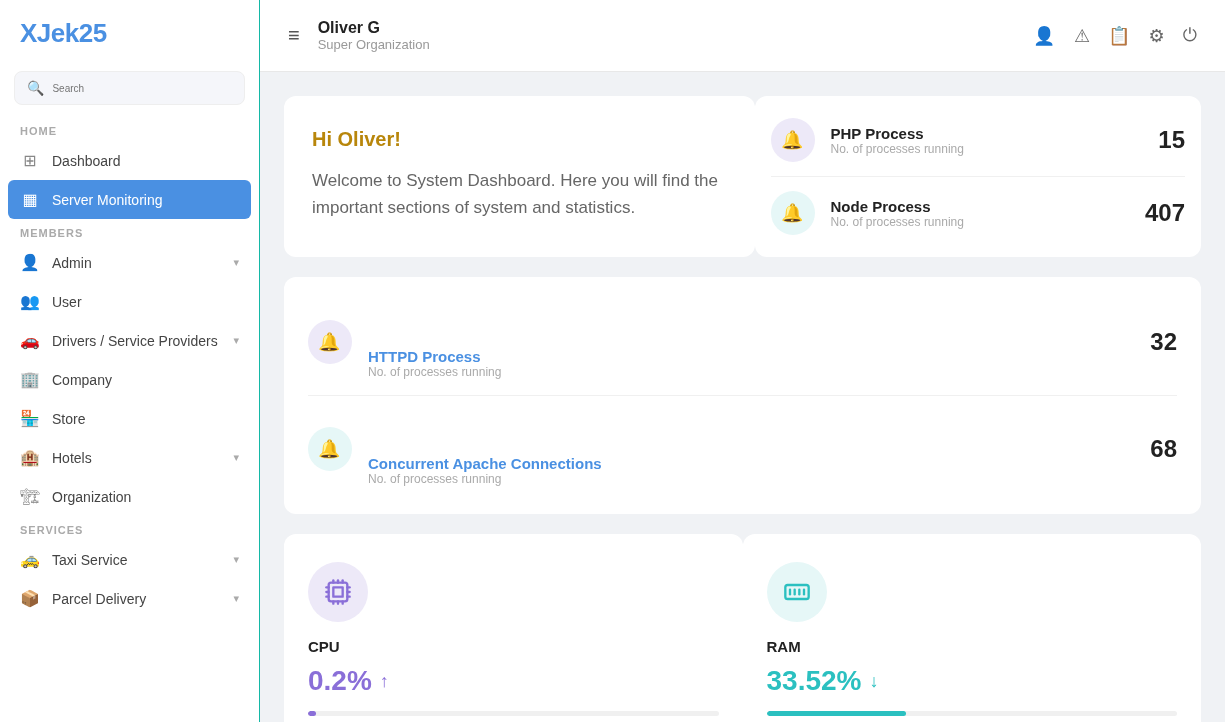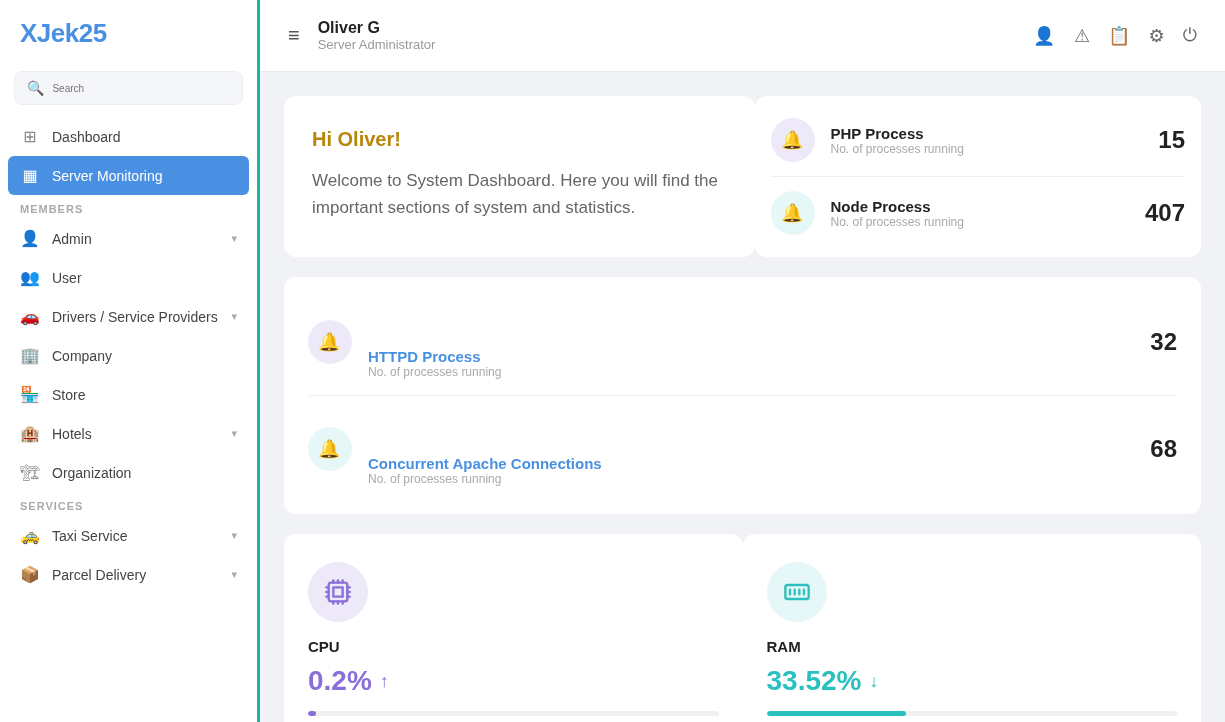--- a/index.html
+++ b/index.html
@@ -6,21 +6,21 @@
     body { font-family: -apple-system, BlinkMacSystemFont, 'Segoe UI', sans-serif; background: #f0f2f5; display: flex; height: 722px; overflow: hidden; }
 
     
     #sidebar {
       width: 260px;
       min-width: 260px;
       background: #fff;
       height: 100%;
       display: flex;
       flex-direction: column;
-      border-right: 3px solid #14b8a6;
+      border-right: 1px solid #14b8a6;
       overflow-y: auto;
     }
     .logo {
       padding: 18px 20px;
       font-size: 26px;
       font-weight: 700;
       color: #1a1a1a;
       letter-spacing: -0.5px;
     }
     .logo span { color: #4a90e2; }
@@ -231,20 +231,21 @@
 <div id="sidebar">
   <div class="logo">
     <span>XJek</span><span style="color:#4a90e2;">25</span>
   </div>
 
   <div class="search-box">
     <span class="search-icon-svg">🔍</span>
     <input type="text" placeholder="Search" style="">
   </div>
 
+  <div class="section-label">HOME</div>
   <div class="nav-item">
     <span class="nav-icon">⊞</span>
     <span class="nav-label">Dashboard</span>
   </div>
   <div class="nav-item active">
     <span class="nav-icon">▦</span>
     <span class="nav-label">Server Monitoring</span>
   </div>
 
   <div class="section-label">MEMBERS</div>
@@ -293,21 +294,21 @@
   </div>
 </div>
 
 <div id="main">
 
   <div class="topbar">
     <div class="topbar-left">
       <span class="hamburger">≡</span>
       <div class="user-info">
         <h2>Oliver G</h2>
-        <p>Server Administrator</p>
+        <p>Super Organization</p>
       </div>
     </div>
     <div class="topbar-actions">
       <span class="topbar-icon">👤</span>
       <span class="topbar-icon">⚠</span>
       <span class="topbar-icon">📋</span>
       <span class="topbar-icon">⚙</span>
       <span class="topbar-icon">⏻</span>
     </div>
   </div>

